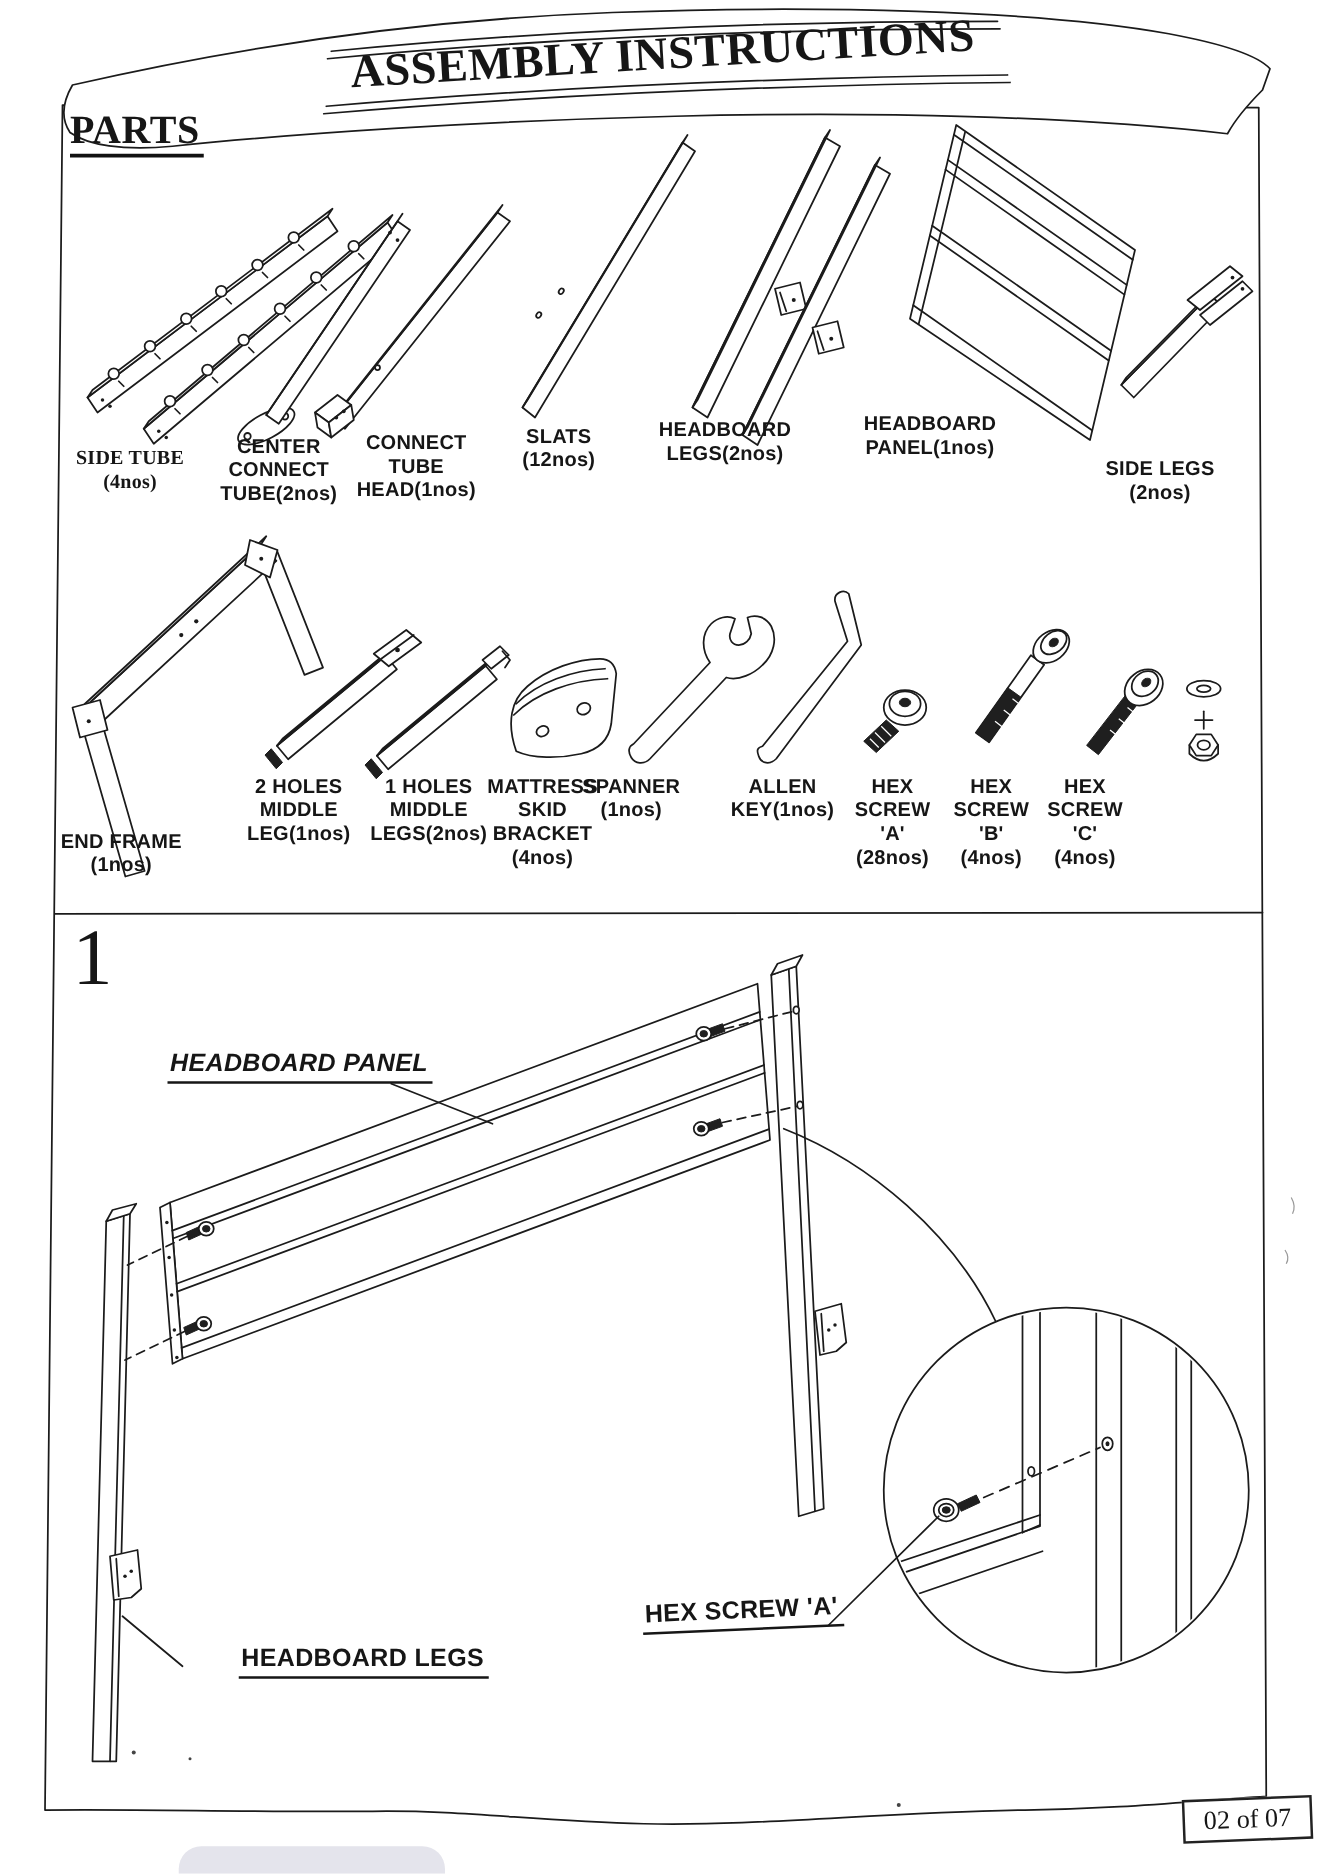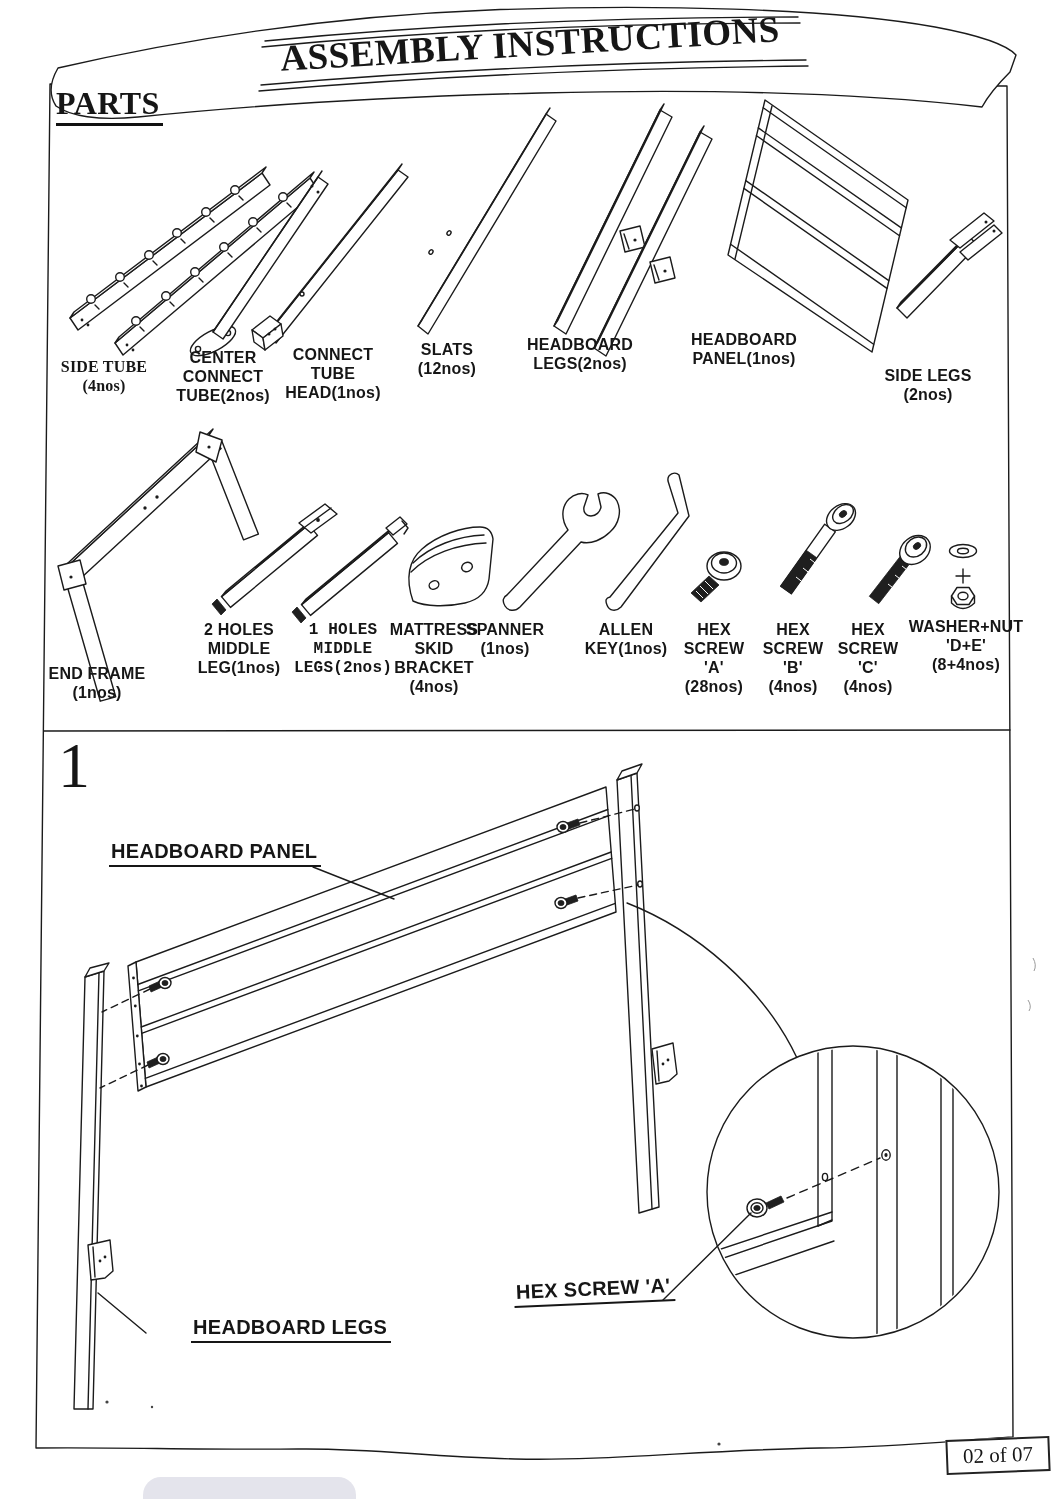--- a/index.html
+++ b/index.html
@@ -359,21 +359,21 @@
 LEGS(2nos)</div>
 <div class="plabel" style="left:668px;top:331px;width:152px;">HEADBOARD
 PANEL(1nos)</div>
 <div class="plabel" style="left:862px;top:327px;width:132px;margin-top:40px;">SIDE LEGS
 (2nos)</div>
 <div class="plabel" style="left:28px;top:665px;width:138px;">END FRAME
 (1nos)</div>
 <div class="plabel" style="left:174px;top:621px;width:130px;">2 HOLES
 MIDDLE
 LEG(1nos)</div>
-<div class="plabel" style="left:278px;top:621px;width:130px;font-family:Liberation Mono, monospace;">1 HOLES
+<div class="plabel" style="left:278px;top:621px;width:130px;">1 HOLES
 MIDDLE
 LEGS(2nos)</div>
 <div class="plabel" style="left:376px;top:621px;width:116px;">MATTRESS
 SKID
 BRACKET
 (4nos)</div>
 <div class="plabel" style="left:456px;top:621px;width:98px;">SPANNER
 (1nos)</div>
 <div class="plabel" style="left:574px;top:621px;width:104px;text-align:center;">ALLEN
 KEY(1nos)</div>
@@ -382,25 +382,22 @@
 'A'
 (28nos)</div>
 <div class="plabel" style="left:752px;top:621px;width:82px;">HEX
 SCREW
 'B'
 (4nos)</div>
 <div class="plabel" style="left:826px;top:621px;width:84px;">HEX
 SCREW
 'C'
 (4nos)</div>
-<div class="plabel" style="left:901px;top:618px;width:130px;">WASHER+NUT
-'D+E'
-(8+4nos)</div>
 
 <div class="step-num">1</div>
-<div class="slabel" style="left:109px;top:840px;">HEADBOARD PANEL</div>
+<div class="slabel" style="left:134px;top:840px;font-style:italic;">HEADBOARD PANEL</div>
 <div class="slabel" style="left:514px;top:1281px;transform:rotate(-2.5deg);transform-origin:left center;">HEX SCREW 'A'</div>
 <div class="slabel" style="left:147px;top:1316px;margin-left:44px;">HEADBOARD LEGS</div>
 
 <div class="pageno">02 of 07</div>
 <div class="blob"></div>
 
 </div>
 
 </body></html>

